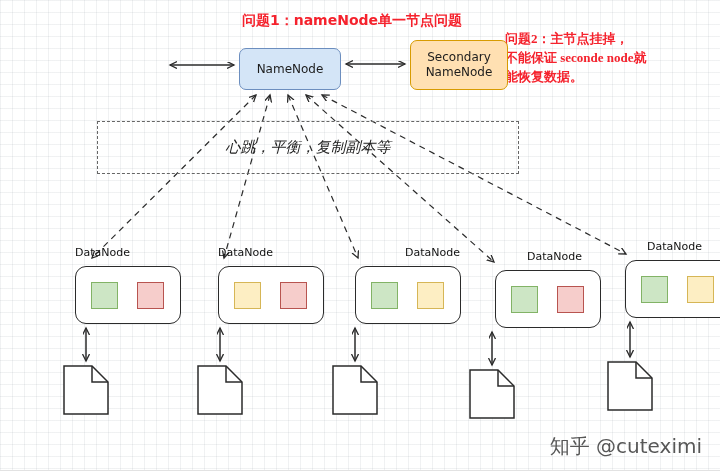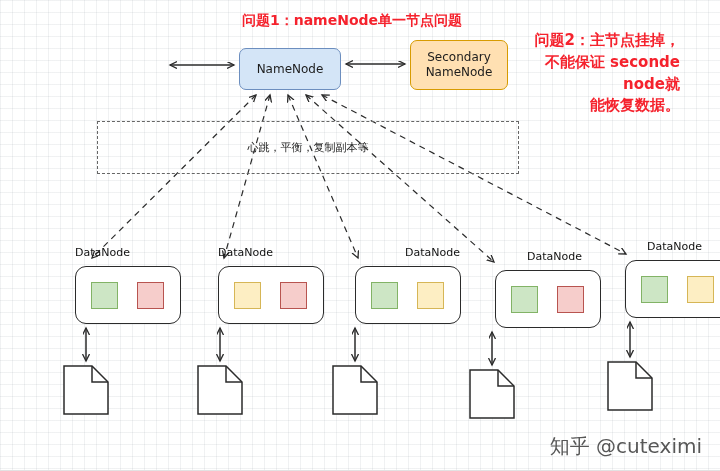--- a/index.html
+++ b/index.html
@@ -38,26 +38,26 @@
     left:239px; top:48px; width:102px; height:42px;
     background:#d4e5f7; border:1px solid #6c8ebf;
   }
   .secondary {
     left:410px; top:40px; width:98px; height:50px;
     background:#ffe0b2; border:1px solid #d79b00;
     flex-direction:column;
   }
   .annotation { position:absolute; color:#f5222d; font-weight:600; }
   .problem1 { left:222px; top:12px; width:260px; font-size:14px; text-align:center; }
-  .problem2 { left:505px; top:30px; width:175px; font-size:15px; line-height:1.45; text-align:right; }
+  .problem2 { left:505px; top:30px; width:175px; font-size:13px; line-height:1.45; text-align:left;font-family:Liberation Serif, serif; }
   .dashed-note {
     position:absolute; left:97px; top:121px; width:422px; height:53px;
     border:1px dashed #666;
     display:flex; align-items:center; justify-content:center;
-    font-size:11px; color:#222;
+    font-size:15px; color:#222;font-style:italic;
   }
   .dn-group { position:absolute;margin-left:40px; }
   .dn-label {
     position:absolute; top:-20px; font-size:11px; color:#111; white-space:nowrap;
   }
   .dn-box {
     width:106px; height:58px;
     background:#fff; border:1.6px solid #2b2b2b; border-radius:11px;
     display:flex; align-items:center; gap:19px; padding-left:15px;
   }

